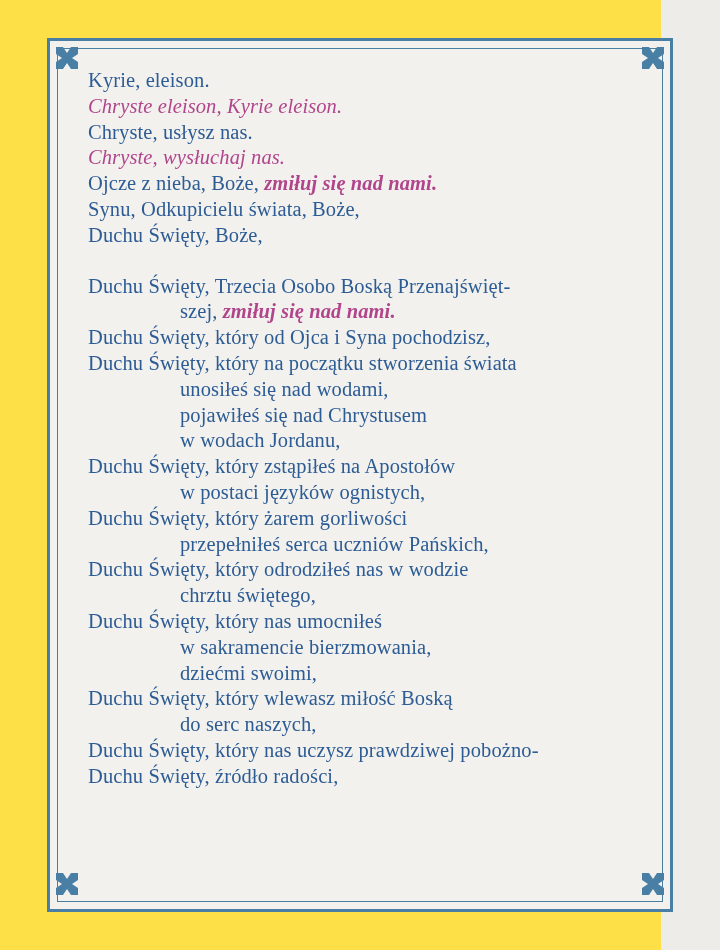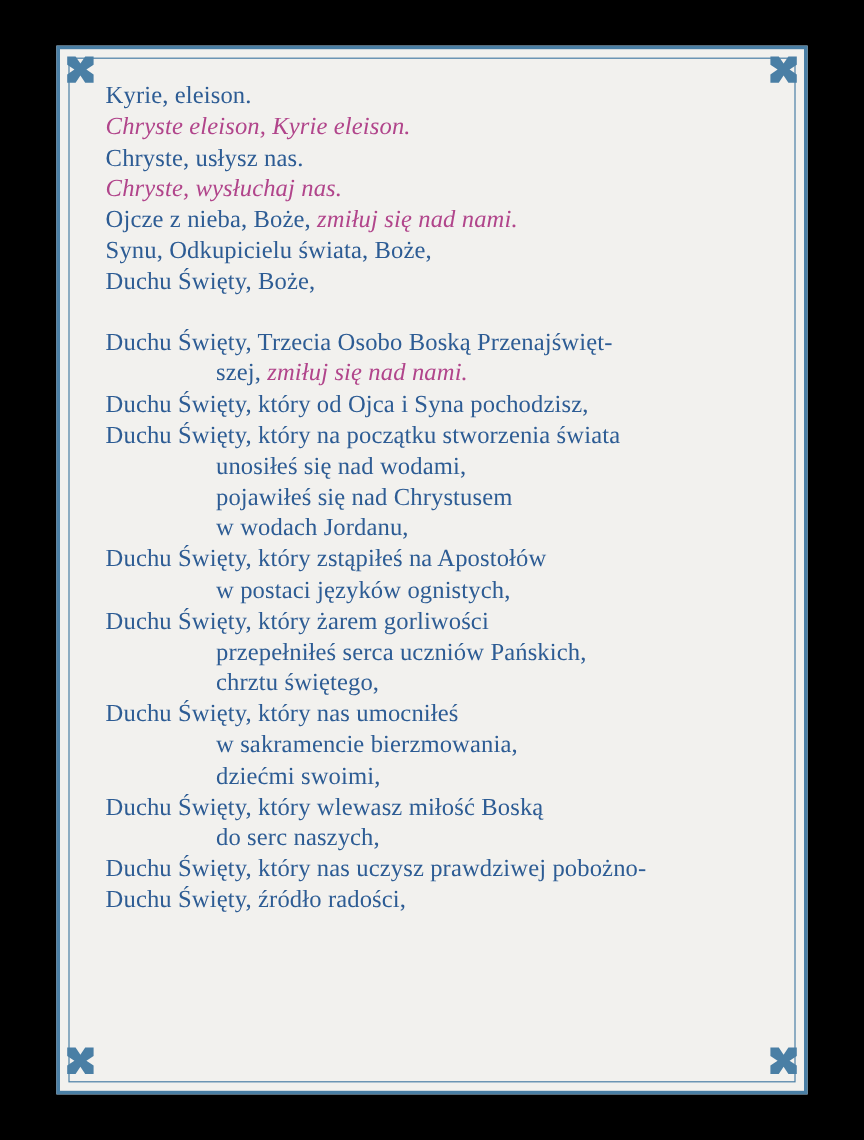--- a/index.html
+++ b/index.html
@@ -9,23 +9,23 @@
   body {
     width: 720px;
     height: 950px;
     background: #edece9;
     font-family: "Liberation Serif", serif;
     overflow: hidden;
   }
 
   .page {
     position: relative;
-    width: 720px;
+    width: 661px;
     height: 950px;
-    background: #000000;
+    background: #fde047;
     box-sizing: border-box;
   }
 
   
   .frame-outer {
     position: absolute;
     left: 47px;
     top: 38px;
     width: 626px;
     height: 874px;
@@ -71,20 +71,21 @@
     color: #2d5c94;
     white-space: pre-wrap;
     letter-spacing: 0.1px;
   }
   .line.cont {
     padding-left: 92px;
   }
   .resp {
     color: #b1458b;
     font-style: italic;
+    font-weight: bold;
   }
   .line.resp-full {
     color: #b1458b;
     font-style: italic;
   }
   .spacer {
     height: 25px;
   }
 </style>
 </head>
@@ -132,20 +133,21 @@
         <div class="line cont"><span>szej, </span><span class="resp">zmiłuj się nad nami.</span></div>
         <div class="line">Duchu Święty, który od Ojca i Syna pochodzisz,</div>
         <div class="line">Duchu Święty, który na początku stworzenia świata</div>
         <div class="line cont">unosiłeś się nad wodami,</div>
         <div class="line cont">pojawiłeś się nad Chrystusem</div>
         <div class="line cont">w wodach Jordanu,</div>
         <div class="line">Duchu Święty, który zstąpiłeś na Apostołów</div>
         <div class="line cont">w postaci języków ognistych,</div>
         <div class="line">Duchu Święty, który żarem gorliwości</div>
         <div class="line cont">przepełniłeś serca uczniów Pańskich,</div>
+        <div class="line">Duchu Święty, który odrodziłeś nas w wodzie</div>
         <div class="line cont">chrztu świętego,</div>
         <div class="line">Duchu Święty, który nas umocniłeś</div>
         <div class="line cont">w sakramencie bierzmowania,</div>
         <div class="line cont">dziećmi swoimi,</div>
         <div class="line">Duchu Święty, który wlewasz miłość Boską</div>
         <div class="line cont">do serc naszych,</div>
         <div class="line">Duchu Święty, który nas uczysz prawdziwej pobożno-</div>
         <div class="line">Duchu Święty, źródło radości,</div>
       </div>
   </div>

